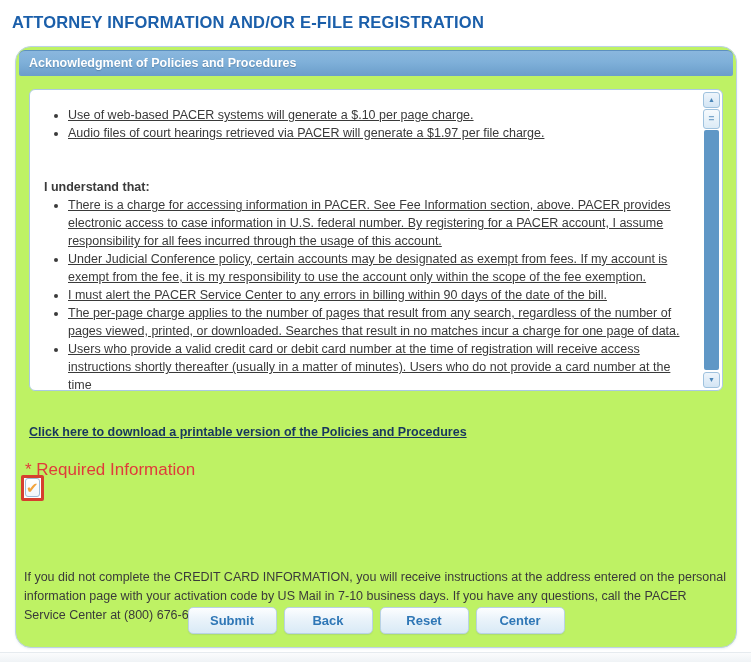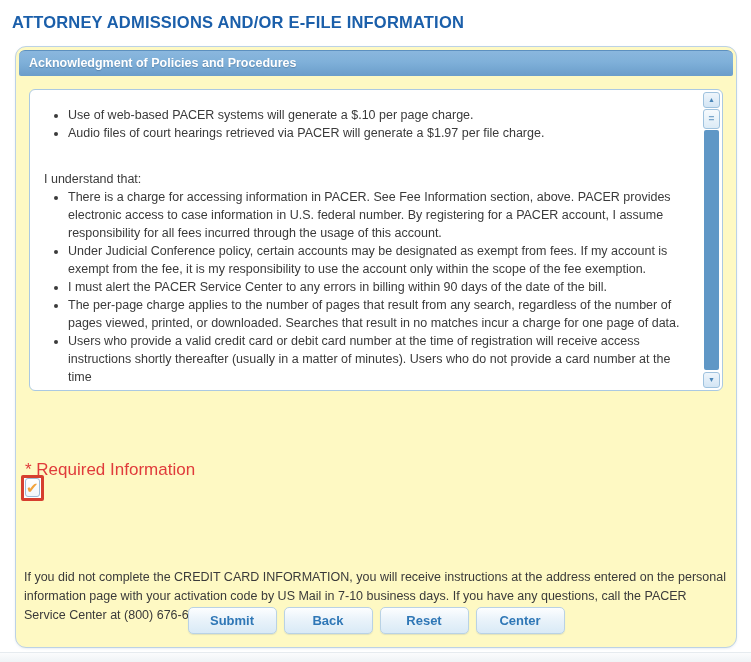--- a/index.html
+++ b/index.html
@@ -7,45 +7,45 @@
     width:751px;height:662px;overflow:hidden;background:#ffffff;
     font-family:"Liberation Sans","DejaVu Sans",sans-serif;
     position:relative;
   }
   .page-title{
     position:absolute;left:12px;top:13px;
     font-size:16.5px;font-weight:bold;color:#1b5faa;letter-spacing:.2px;
   }
   .panel{
     position:absolute;left:15px;top:46px;width:720px;height:600px;
-    border:1px solid #bcd2e6;border-radius:11px;background:#fef9c3;
+    border:1px solid #bcd2e6;border-radius:16px;background:#bef264;
     box-shadow:0 1px 2px rgba(120,150,180,.15);
   }
   .panel-header{
     margin:3px;height:25px;line-height:25px;
     border-radius:6px 6px 2px 2px;
     background:linear-gradient(#8ab7de 0%,#7fb0d9 45%,#6b9dca 100%);
     border-top:1px solid #5d90bf;
     color:#ffffff;font-weight:bold;font-size:12.5px;
     padding-left:10px;text-shadow:0 1px 1px rgba(40,70,100,.35);
   }
   .scrollbox{
     position:absolute;left:13px;top:42px;width:694px;height:302px;
     border:1px solid #abc9e2;border-radius:6px;background:#ffffff;
     overflow:hidden;box-sizing:border-box;
   }
   .scroll-content{
     padding:8px 30px 0 14px;
     font-size:12.5px;line-height:18px;color:#3a3a3a;
   }
   .scroll-content p{margin:0;}
-  .scroll-content ul{margin:8px 0 0 0;padding-left:24px;}
+  .scroll-content ul{margin:8px 0 0 0;padding-left:24px;text-decoration:underline;}
   .scroll-content ul.second{margin-top:0;}
   .scroll-content li{margin:0;}
-  .understand-heading{font-weight:normal;margin-top:28px;}
+  .understand-heading{font-weight:bold;margin-top:36px;}
   
   .vscrollbar{
     position:absolute;top:2px;right:2px;bottom:2px;width:17px;
   }
   .sb-btn{
     position:absolute;left:0;width:17px;height:16px;box-sizing:border-box;
     background:linear-gradient(#eef5fb,#d3e5f4);
     border:1px solid #9fc2de;border-radius:3px;
     color:#4a86b8;font-size:7px;line-height:14px;text-align:center;
   }
@@ -105,21 +105,21 @@
   }
   .footer-strip{
     position:absolute;left:0;top:652px;width:751px;height:10px;
     background:linear-gradient(#fbfcfd,#eef2f5);
     border-top:1px solid #e6ebef;
   }
 </style>
 </head>
 <body>
 
-<div class="page-title">ATTORNEY ADMISSIONS AND/OR E-FILE INFORMATION</div>
+<div class="page-title">ATTORNEY INFORMATION AND/OR E-FILE REGISTRATION</div>
 
 <div class="panel">
 
   <div class="panel-header">Acknowledgment of Policies and Procedures</div>
 
   <div class="scrollbox">
     <div class="scroll-content">
       <ul>
         <li>Use of web-based PACER systems will generate a $.10 per page charge.</li>
         <li>Audio files of court hearings retrieved via PACER will generate a $1.97 per file charge.</li>
@@ -134,20 +134,21 @@
       </ul>
     </div>
     <div class="vscrollbar">
       <div class="sb-btn sb-up">▲</div>
       <div class="sb-thumb">=</div>
       <div class="sb-track"></div>
       <div class="sb-btn sb-down">▼</div>
     </div>
   </div>
 
+  <a href="#" class="download-link">Click here to download a printable version of the Policies and Procedures</a>
 
   <div class="required-note">* Required Information</div>
 
   <div class="ack-row">
     <span class="cb-highlight">
       <span class="checkbox">✔</span>
     </span>
   </div>
 
   <div class="info-para">If you did not complete the CREDIT CARD INFORMATION, you will receive instructions at the address entered on the personal information page with your activation code by US Mail in 7-10 business days. If you have any questions, call the PACER Service Center at (800) 676-6856.</div>

